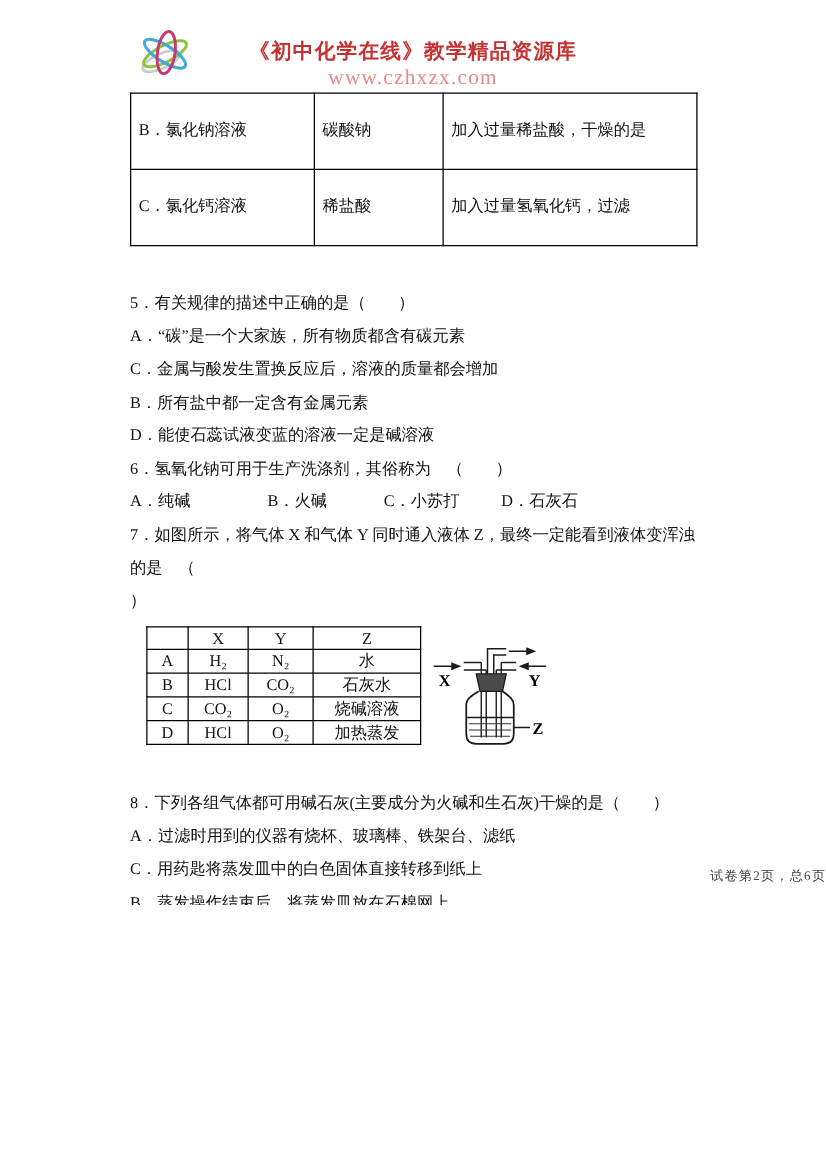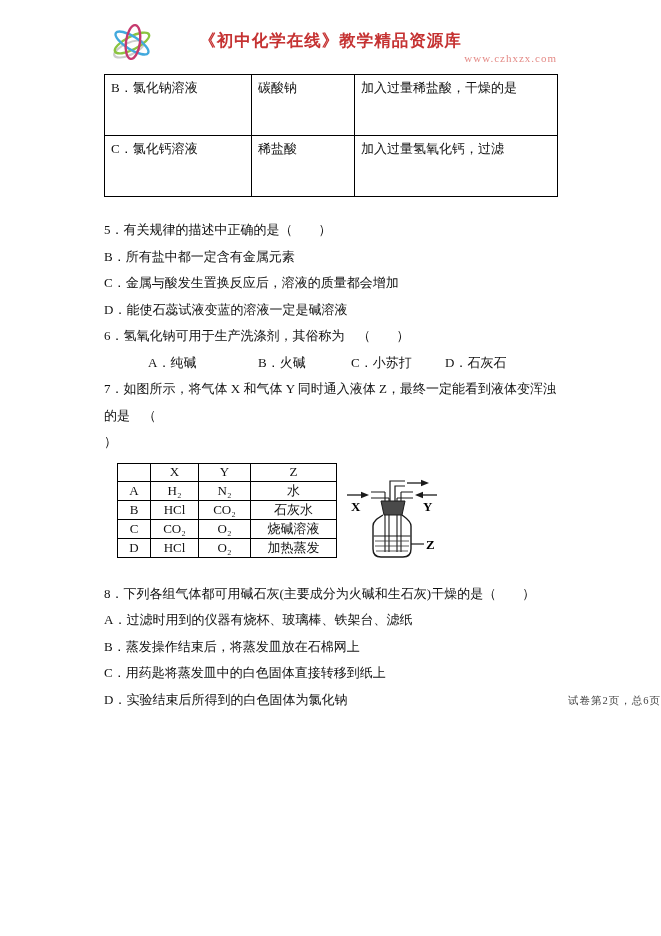--- a/index.html
+++ b/index.html
@@ -6,33 +6,33 @@
   html,body { width: 661px; height: 936px; background: #ffffff; }
   body { font-family: "Liberation Serif", "DejaVu Serif", serif; color: #111; }
   .page { position: relative; width: 661px; height: 724px; background: #fff; overflow: hidden; }
   .content { position: absolute; left: 104px; top: 20px; width: 453px; }
 
   
   .hdr { position: relative; height: 46px; margin-bottom: 8px; }
   .logo { position: absolute; left: 2px; top: 2px; }
   .hdr-title { text-align: center; padding-top: 10px; font-size: 16.5px; font-weight: bold;
                color: #c53232; letter-spacing: 1px; }
-  .hdr-url { text-align: right; font-size: 11px; color: #e48a86; letter-spacing: 1px; }
+  .hdr-url { text-align: center; font-size: 17px; color: #e48a86; letter-spacing: 1px; }
 
   
   table.t1 { border-collapse: collapse; width: 453px; table-layout: fixed; }
   table.t1 td { border: 1px solid #000; height: 61px; vertical-align: top;
-                padding: 4px 6px; font-size: 13px; }
+                padding: 20px 6px; font-size: 13px; }
 
   
   .q { font-size: 13px; line-height: 26.5px; }
-  .mt20 { margin-top: 20px; }
-  .mt15 { margin-top: 20px; }
+  .mt20 { margin-top: 32px; }
+  .mt15 { margin-top: 30px; }
   .optrow { display: flex; font-size: 13px; line-height: 26.5px; }
-  .optrow span:nth-child(1) { width: 110px; margin-left: 44px; }
+  .optrow span:nth-child(1) { width: 110px; }
   .optrow span:nth-child(2) { width: 93px; }
   .optrow span:nth-child(3) { width: 94px; }
 
   
   .fig-row { display: flex; align-items: flex-start; margin: 7px 0 0 13px; }
   table.t7 { border-collapse: collapse; border: 1px solid #000; }
   table.t7 td, table.t7 th { border: 1px solid #000; height: 18px; text-align: center;
                              font-size: 13px; font-weight: normal; padding: 0 2px; }
   .bottle-svg { margin: 2px 0 0 8px; }
   .bottle-svg text { font-size: 13px; font-weight: bold; font-family: "Liberation Serif","DejaVu Serif",serif; }
@@ -71,22 +71,23 @@
       </tr>
       <tr>
         <td>C．氯化钙溶液</td>
         <td>稀盐酸</td>
         <td>加入过量氢氧化钙，过滤</td>
       </tr>
     </tbody>
       </table>
 
     <p class="q mt20">5．有关规律的描述中正确的是（　　）</p>
+    <p class="q">A．“碳”是一个大家族，所有物质都含有碳元素</p>
+    <p class="q">C．金属与酸发生置换反应后，溶液的质量都会增加</p>
     <p class="q">B．所有盐中都一定含有金属元素</p>
-    <p class="q">C．金属与酸发生置换反应后，溶液的质量都会增加</p>
     <p class="q">D．能使石蕊试液变蓝的溶液一定是碱溶液</p>
 
     <p class="q">6．氢氧化钠可用于生产洗涤剂，其俗称为　（　　）</p>
     <div class="optrow">
       <span>A．纯碱</span>
       <span>B．火碱</span>
       <span>C．小苏打</span>
       <span>D．石灰石</span>
     </div>
 
@@ -166,20 +167,20 @@
         <line x1="66" y1="79" x2="79" y2="79" stroke="#1a1a1a" stroke-width="1.2"></line>
         <text x="6" y="46">X</text>
         <text x="78" y="46">Y</text>
         <text x="81" y="84">Z</text>
       </svg>
     </div>
 
     <p class="q mt15">8．下列各组气体都可用碱石灰(主要成分为火碱和生石灰)干燥的是（　　）</p>
 
     <p class="q">A．过滤时用到的仪器有烧杯、玻璃棒、铁架台、滤纸</p>
+    <p class="q">C．用药匙将蒸发皿中的白色固体直接转移到纸上</p>
     <p class="q">B．蒸发操作结束后，将蒸发皿放在石棉网上</p>
-    <p class="q">C．用药匙将蒸发皿中的白色固体直接转移到纸上</p>
     <p class="q">D．实验结束后所得到的白色固体为氯化钠</p>
 
   </div>
 
   <div class="footer">试卷第2页，总6页</div>
 </div>
 
 </body></html>

